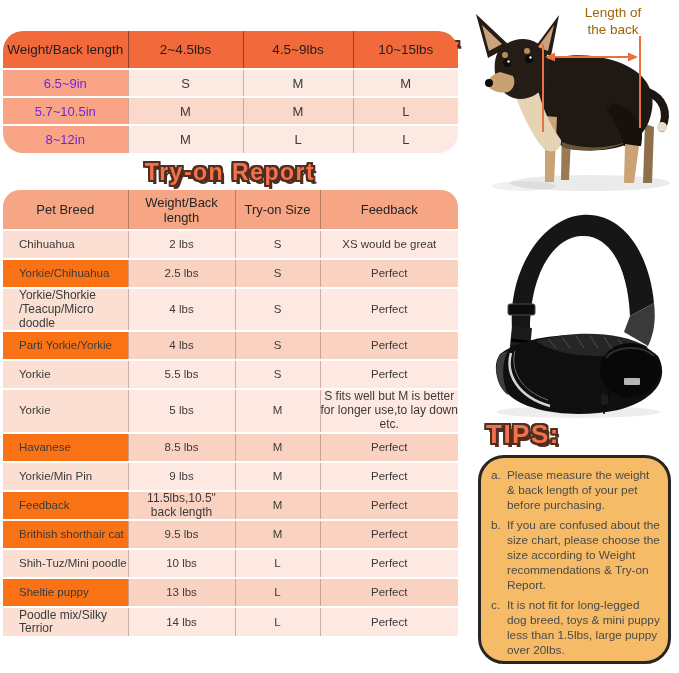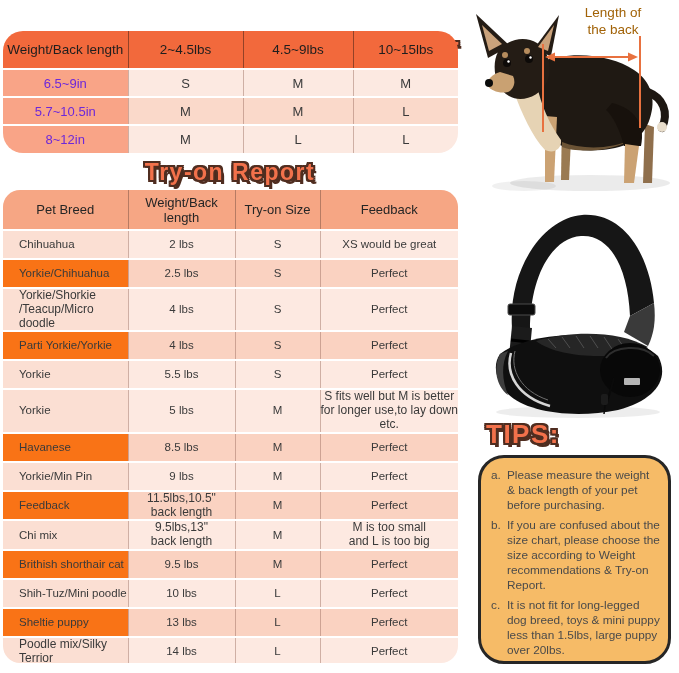--- a/index.html
+++ b/index.html
@@ -174,28 +174,20 @@
             <td>9 lbs</td>
             <td>M</td>
             <td>Perfect</td>
           </tr>
           <tr class="alt">
             <td>Feedback</td>
             <td class="ml">11.5lbs,10.5"
 back length</td>
             <td>M</td>
             <td>Perfect</td>
-          </tr>
-          <tr>
-            <td>Chi mix</td>
-            <td class="ml">9.5lbs,13"
-back length</td>
-            <td>M</td>
-            <td class="ml">M is too small
-and L is too big</td>
           </tr>
           <tr class="alt">
             <td>Brithish shorthair cat</td>
             <td>9.5 lbs</td>
             <td>M</td>
             <td>Perfect</td>
           </tr>
           <tr>
             <td>Shih-Tuz/Mini poodle</td>
             <td>10 lbs</td>

